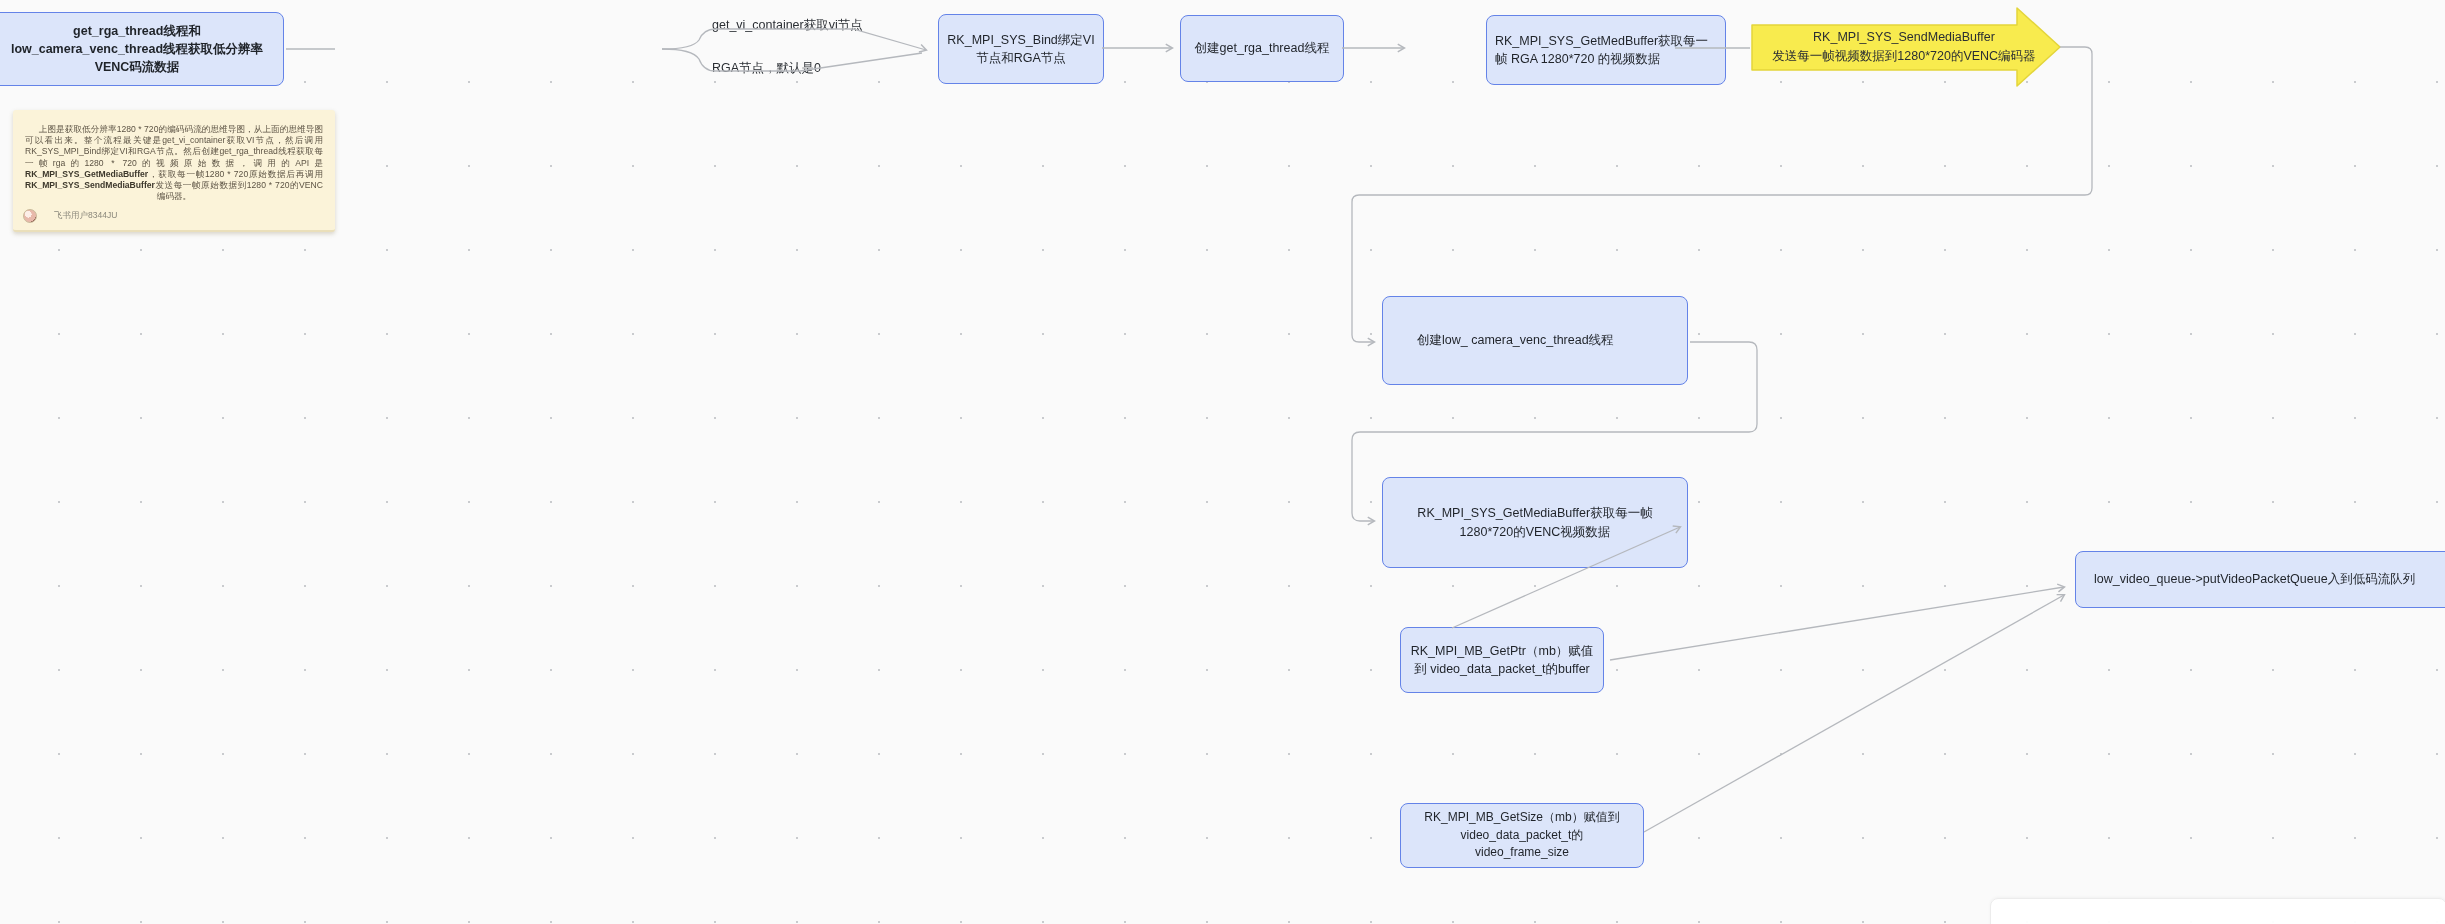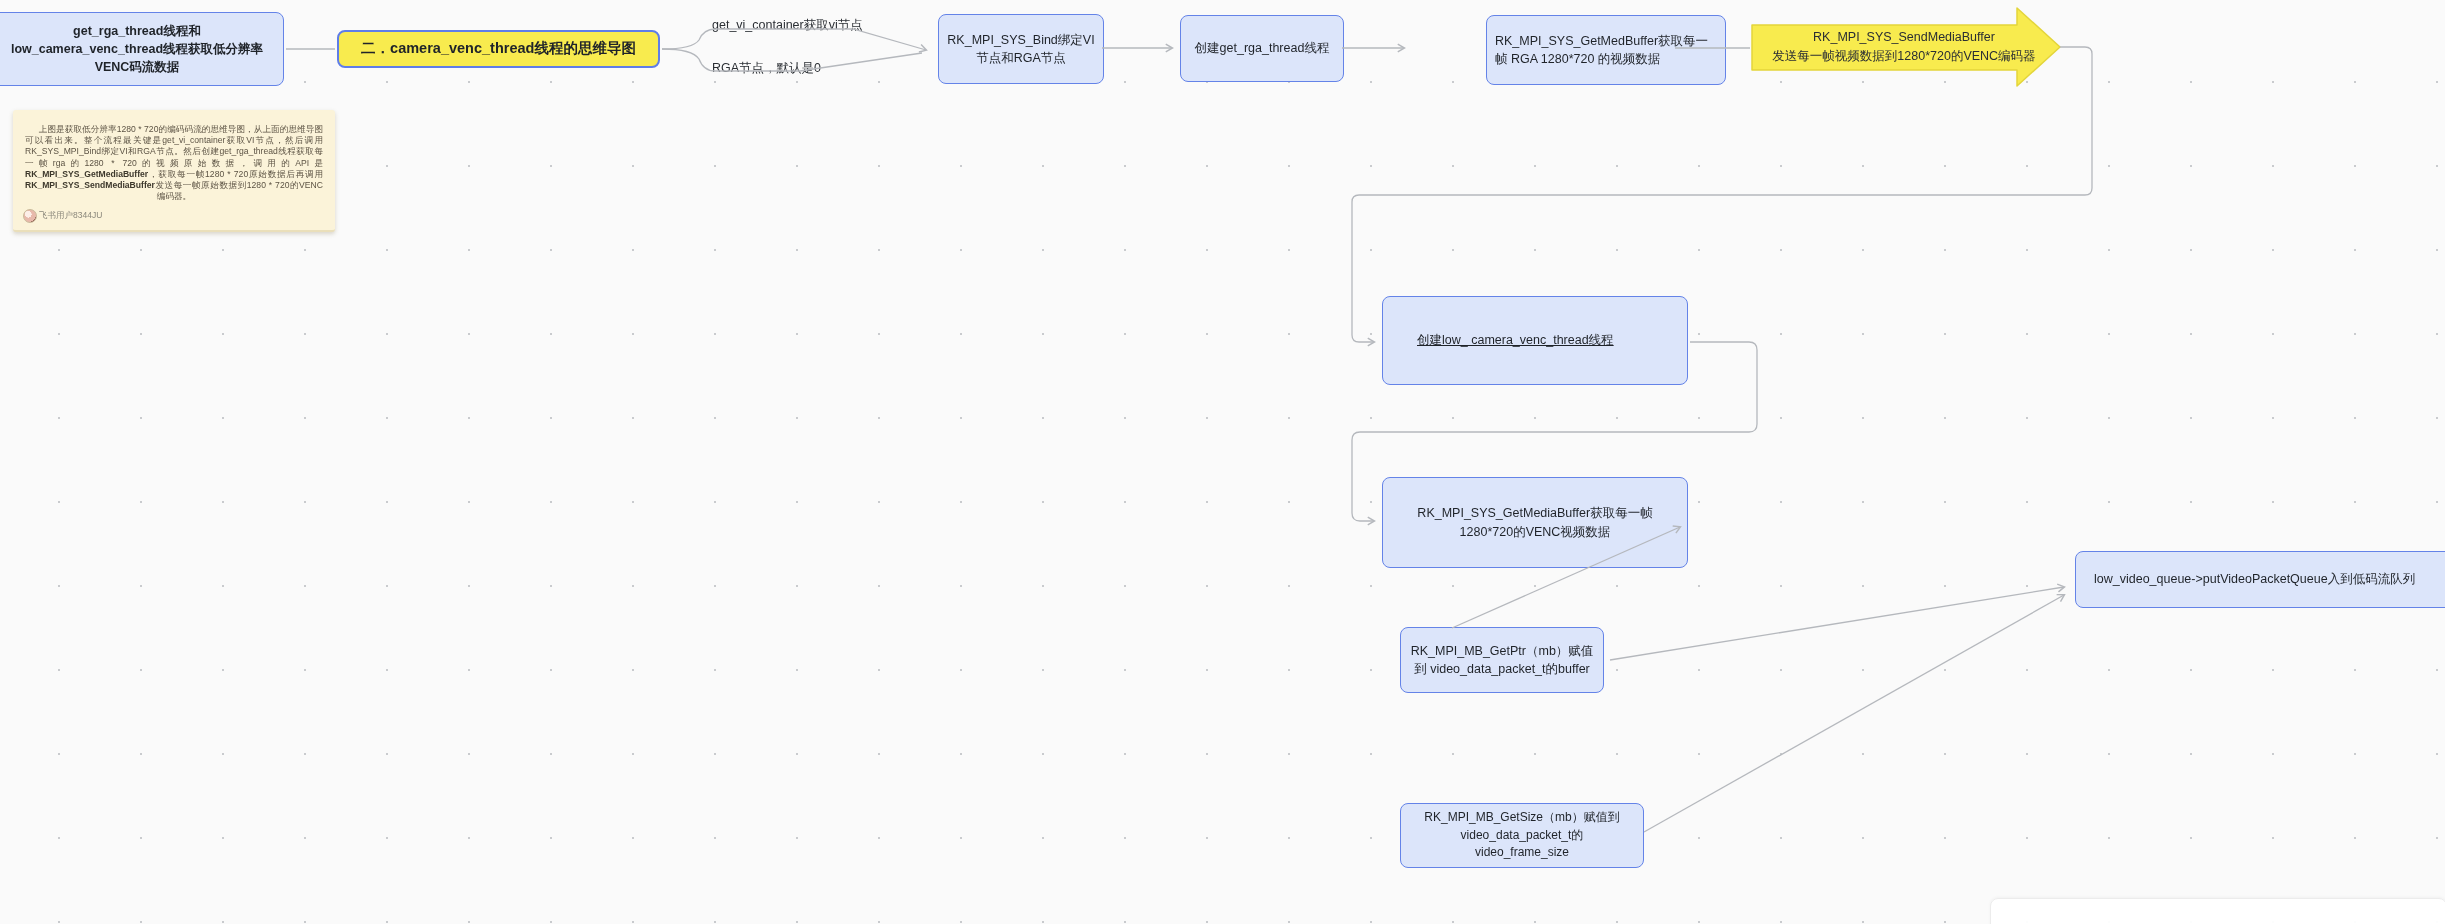--- a/index.html
+++ b/index.html
@@ -75,21 +75,21 @@
     font-size:8.6px;
     line-height:11.2px;
     color:#5c5344;
     text-align:justify;
     text-align-last:center;
     text-indent:1.6em;
   }
   .note-text b{color:#3d382c;margin-top:16px;}
   .note-author{
     position:absolute;left:10px;bottom:7px;
-    display:flex;align-items:center;gap:2px;
+    display:flex;align-items:center;gap:17px;
     color:#8a877b;font-size:8.5px;
   }
   .avatar{
     width:12px;height:12px;border-radius:50%;
     background:radial-gradient(circle at 35% 35%, #fdeee8 0 30%, #e8b9ab 31% 70%, #8c5a4e 71%);
     border:.5px solid #c9b99a;
   }
   .floating-panel{
     position:absolute;
     left:1990px;top:898px;width:455px;height:26px;
@@ -131,23 +131,20 @@
   </svg>
   <div class="arrow-text" style="left:1756px;top:24px;width:296px;height:46px;">
     <div>RK_MPI_SYS_SendMediaBuffer</div>
     <div>发送每一帧视频数据到1280*720的VENC编码器</div>
   </div>
 
   <div class="node bold" style="left:-10px;top:12px;width:294px;height:74px;">
     <span>get_rga_thread线程和low_camera_venc_thread线程获取低分辨率VENC码流数据</span>
   </div>
 
-  <div class="node yellow" style="left:337px;top:30px;width:323px;height:38px;">
-    <span>二．camera_venc_thread线程的思维导图</span>
-  </div>
 
   <div class="branch-label" style="left:712px;top:17px;">
     <span>get_vi_container获取vi节点</span>
   </div>
 
   <div class="branch-label" style="left:712px;top:60px;">
     <span>RGA节点，默认是0</span>
   </div>
 
   <div class="node" style="left:938px;top:14px;width:166px;height:70px;">
@@ -155,21 +152,21 @@
   </div>
 
   <div class="node" style="left:1180px;top:15px;width:164px;height:67px;">
     <span>创建get_rga_thread线程</span>
   </div>
 
   <div class="node left" style="left:1486px;top:15px;width:240px;height:70px;">
     <span>RK_MPI_SYS_GetMedBuffer获取每一帧 RGA 1280*720 的视频数据</span>
   </div>
 
-  <div class="node left" style="left:1382px;top:296px;width:306px;height:89px;padding-left:34px;text-decoration:underline;">
+  <div class="node left" style="left:1382px;top:296px;width:306px;height:89px;padding-left:34px;">
     <span>创建low_ camera_venc_thread线程</span>
   </div>
 
   <div class="node" style="left:1382px;top:477px;width:306px;height:91px;justify-content:flex-end;">
     <span>RK_MPI_SYS_GetMediaBuffer获取每一帧1280*720的VENC视频数据</span>
   </div>
 
   <div class="node" style="left:1400px;top:627px;width:204px;height:66px;">
     <span>RK_MPI_MB_GetPtr（mb）赋值到 video_data_packet_t的buffer</span>
   </div>

